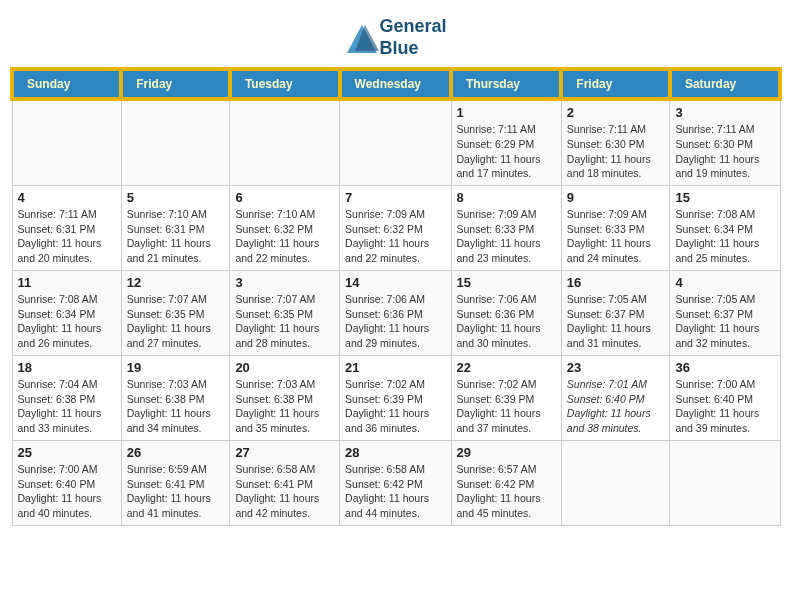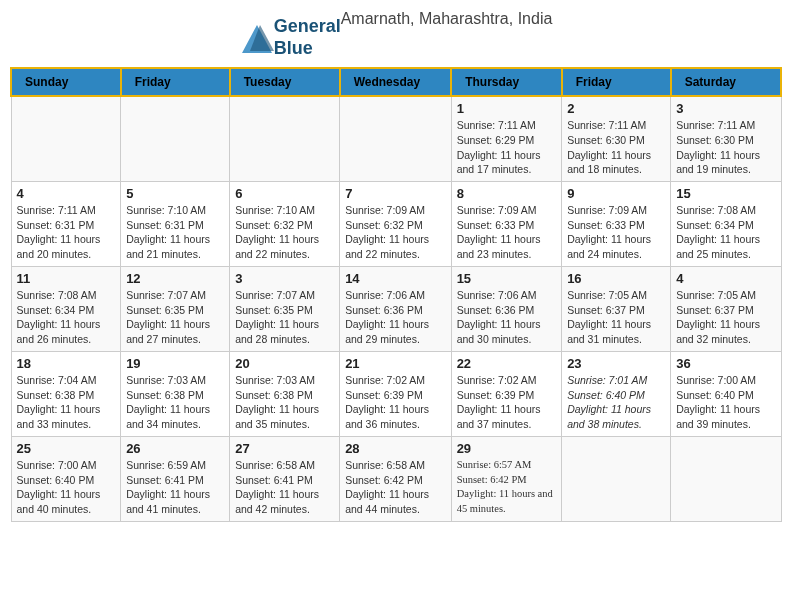--- a/index.html
+++ b/index.html
@@ -47,26 +47,26 @@
     }
     table {
       width: 100%;
       border-collapse: collapse;
       font-size: 11px;
     }
     thead tr {
       background-color: #2e86c1;
     }
     thead th {
-      color: #000000;
+      color: #fef9c3;
       text-align: left;
       padding: 6px 13px;
       font-size: 12px;
       font-weight: bold;
-      border: 2px solid #eab308;
+      border: 4px solid #eab308;
     }
     tbody tr {
       vertical-align: top;
     }
     tbody td {
       border: 1px solid #ccc;
       padding: 4px 5px;
       vertical-align: top;
       height: 85px;
       width: 113px;
@@ -104,21 +104,20 @@
         <polygon points="17,2 32,30 2,30" fill="#2e86c1" opacity="0.85"></polygon>
         <polygon points="20,2 34,28 10,28" fill="#1a5276" opacity="0.6"></polygon>
       </svg>
     </div>
     <div class="logo-text">
       <span>General</span><br>
       <span>Blue</span>
     </div>
   </div>
   <div class="title-section">
-    <div class="location-title">Amarnath, Maharashtra, India</div>
   </div>
 </div>
 
 <table>
   <thead>
     <tr>
     <th>Sunday</th>
         <th>Friday</th>
         <th>Tuesday</th>
         <th>Wednesday</th>
@@ -304,21 +303,21 @@
 Daylight: 11 hours and 42 minutes.</div>
         </td>
         <td>
           <span class="day-number">28</span>
           <div class="day-info" style="white-space: pre-line;">Sunrise: 6:58 AM
 Sunset: 6:42 PM
 Daylight: 11 hours and 44 minutes.</div>
         </td>
         <td>
           <span class="day-number">29</span>
-          <div class="day-info" style="white-space: pre-line; font-family: Liberation Serif, serif;">Sunrise: 6:57 AM
+          <div class="day-info" style="white-space: pre-line;">Sunrise: 6:57 AM
 Sunset: 6:42 PM
 Daylight: 11 hours and 45 minutes.</div>
         </td>
         <td class="empty-cell"></td>
         <td class="empty-cell"></td>
       </tr>
     </tbody>
 </table>
 
 </body></html>

